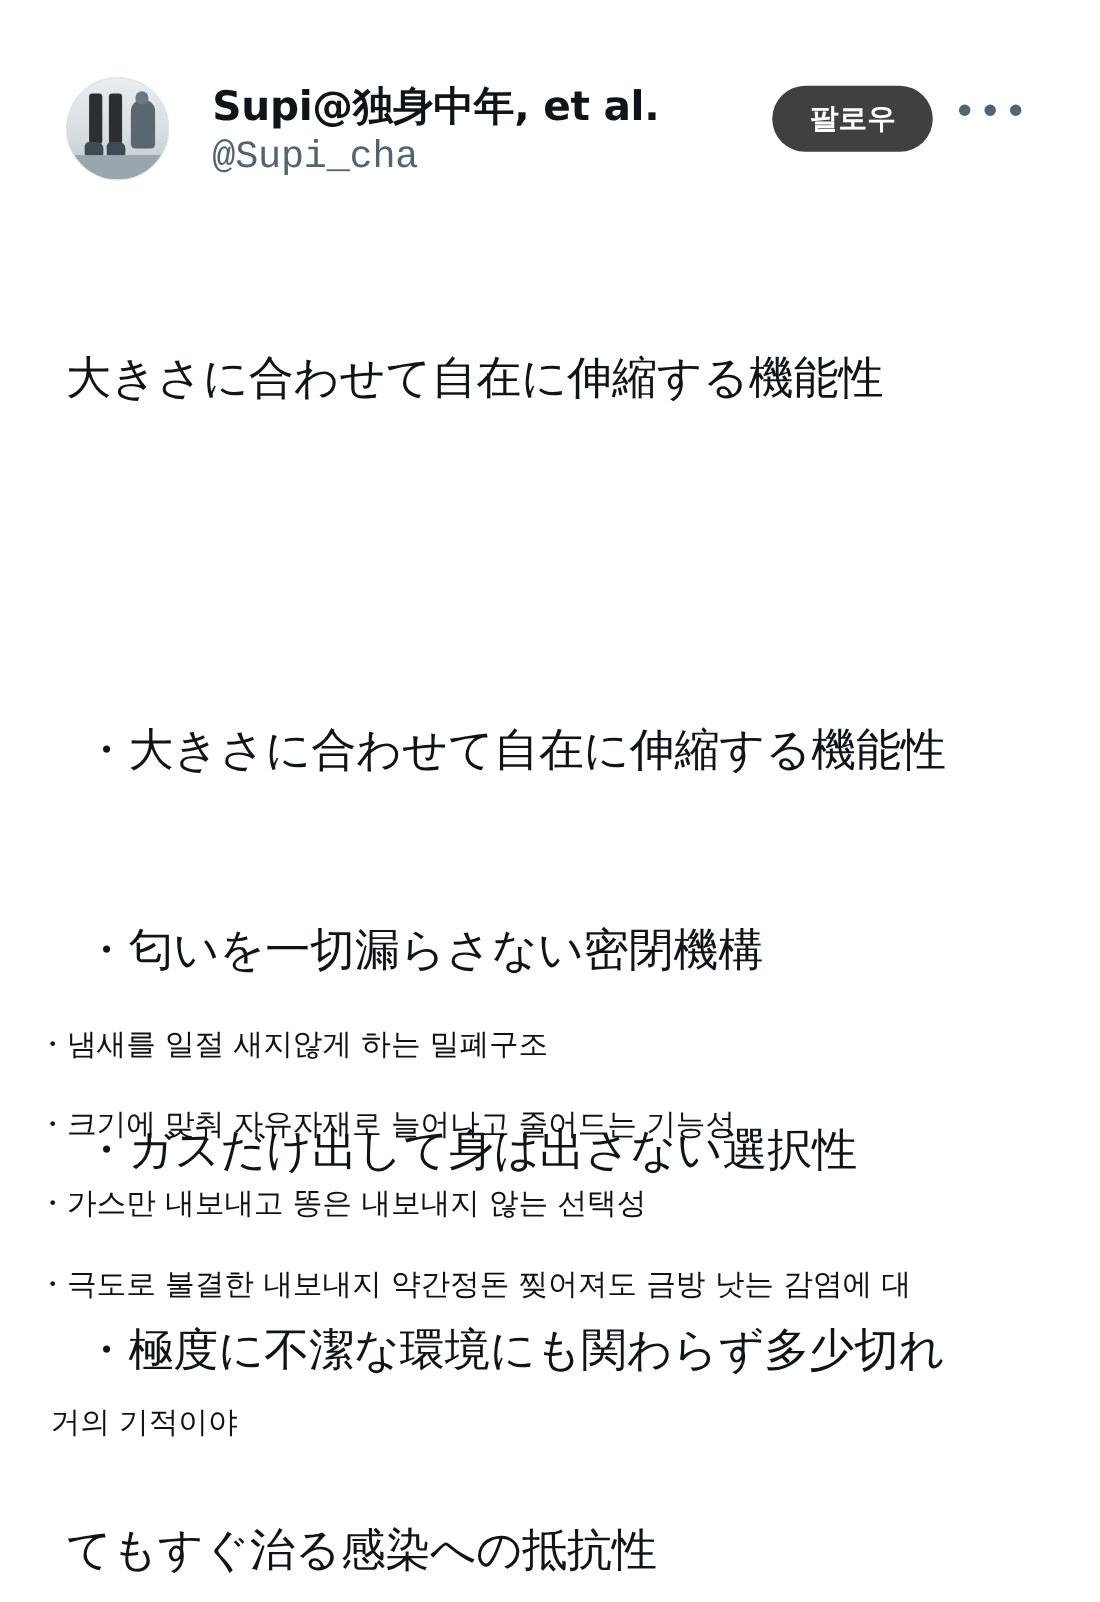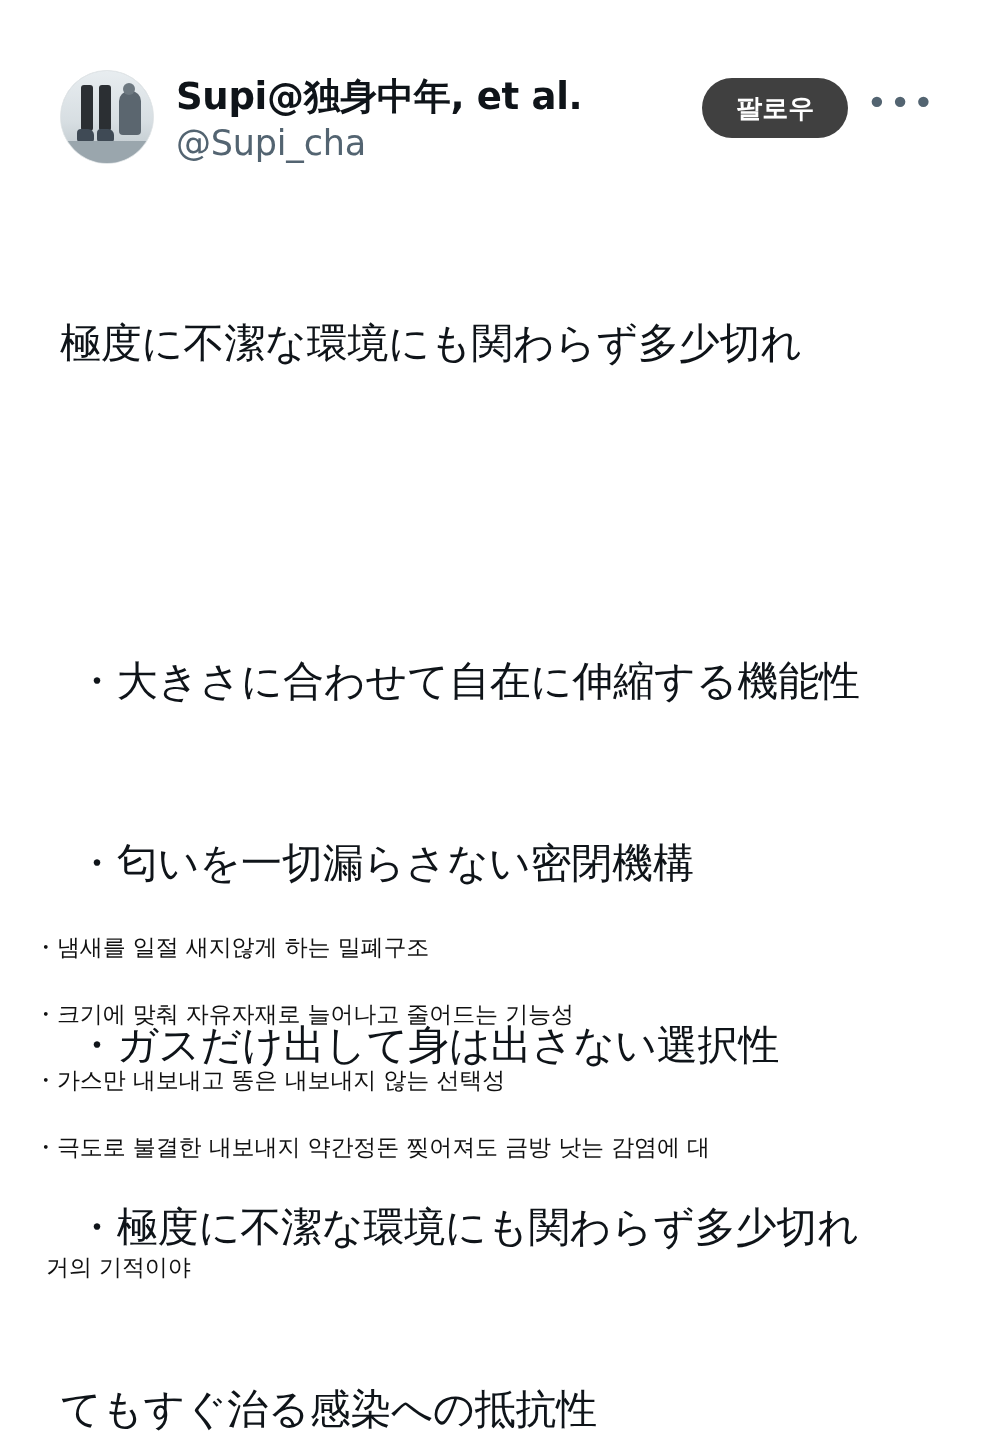--- a/index.html
+++ b/index.html
@@ -96,36 +96,38 @@
     position: absolute;
     left: 0; right: 0; bottom: 0;
     height: 22px;
     background: #9aa6ad;
   }
 
   .name-block {
     flex: 1 1 auto;
     min-width: 0;
     padding-top: 6px;
+    margin-left: 17px;
   }
   .display-name {
     font-family: "DejaVu Sans", "Liberation Sans", sans-serif;
     font-weight: 700;
     font-size: 37px;
     line-height: 1.12;
     color: #0f1419;
     letter-spacing: -0.3px;
     white-space: nowrap;
   }
   .handle {
     margin-top: 6px;
     font-size: 35px;
     line-height: 1.15;
     color: #536471;
     letter-spacing: -0.2px;
+    font-family: Liberation Mono, monospace;
   }
 
   .header-actions {
     display: flex;
     align-items: center;
     gap: 18px;
     padding-top: 8px;
     flex: 0 0 auto;
   }
   .follow-button {
@@ -170,21 +172,21 @@
   }
 
   
   .translation {
     position: absolute;
     left: 0;
     top: 930px;
     width: 922px;
     padding: 0 34px;
     box-sizing: border-box;
-    font-size: 23px;
+    font-size: 27px;
     line-height: 1.5;
     color: #111111;
     letter-spacing: -0.1px;
   }
   .tr-line {
     margin: 0 0 32px 0;
     word-break: keep-all;
   }
   .tr-line.wrap {
     margin-bottom: 0;
@@ -225,21 +227,21 @@
       </div>
 
       <div class="header-actions">
         <button class="follow-button">팔로우</button>
         <div class="more-icon">•••</div>
       </div>
 
     </div>
 
     <div class="tweet-body">
-      <div class="tb-line">極度に不潔な環境にも関わらず多少切れ</div>
+      <div class="tb-line">大きさに合わせて自在に伸縮する機能性</div>
       <div class="tb-spacer"></div>
       <div class="tb-line tb-indent">・大きさに合わせて自在に伸縮する機能性</div>
       <div class="tb-line tb-indent">・匂いを一切漏らさない密閉機構</div>
       <div class="tb-line tb-indent">・ガスだけ出して身は出さない選択性</div>
       <div class="tb-line tb-indent">・極度に不潔な環境にも関わらず多少切れ</div>
       <div class="tb-line">てもすぐ治る感染への抵抗性</div>
       
       
     </div>
 

